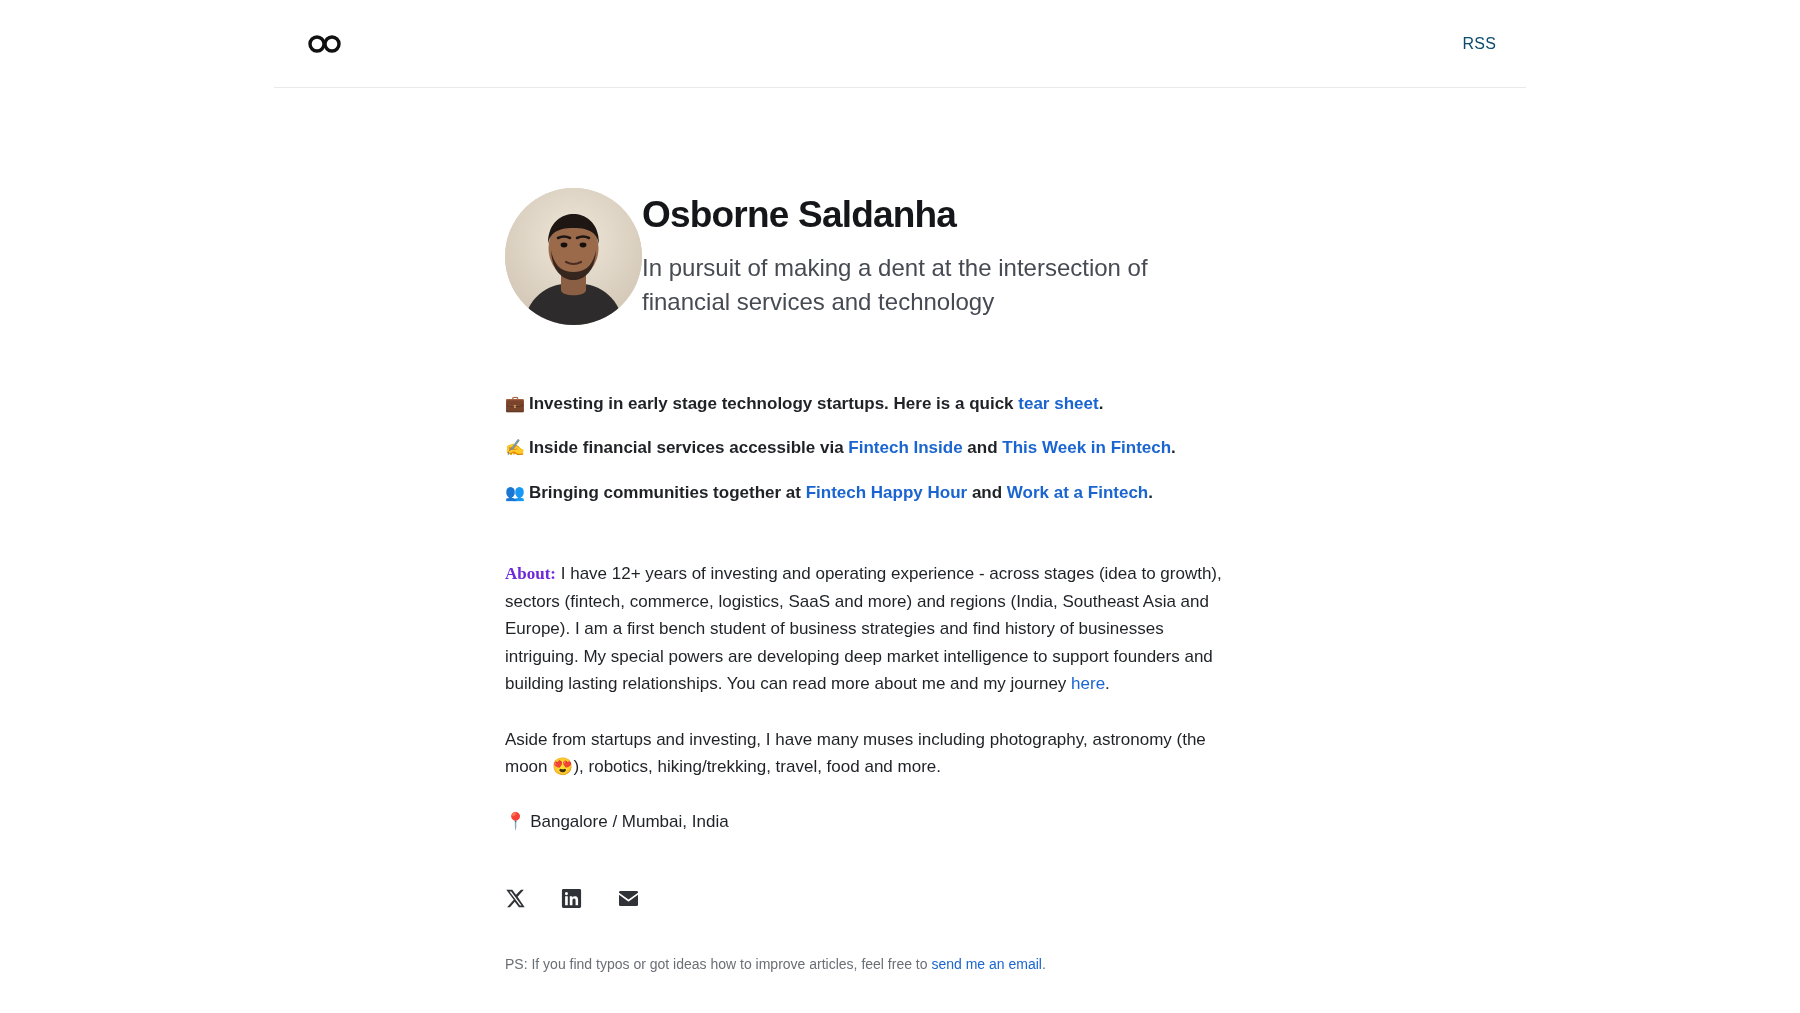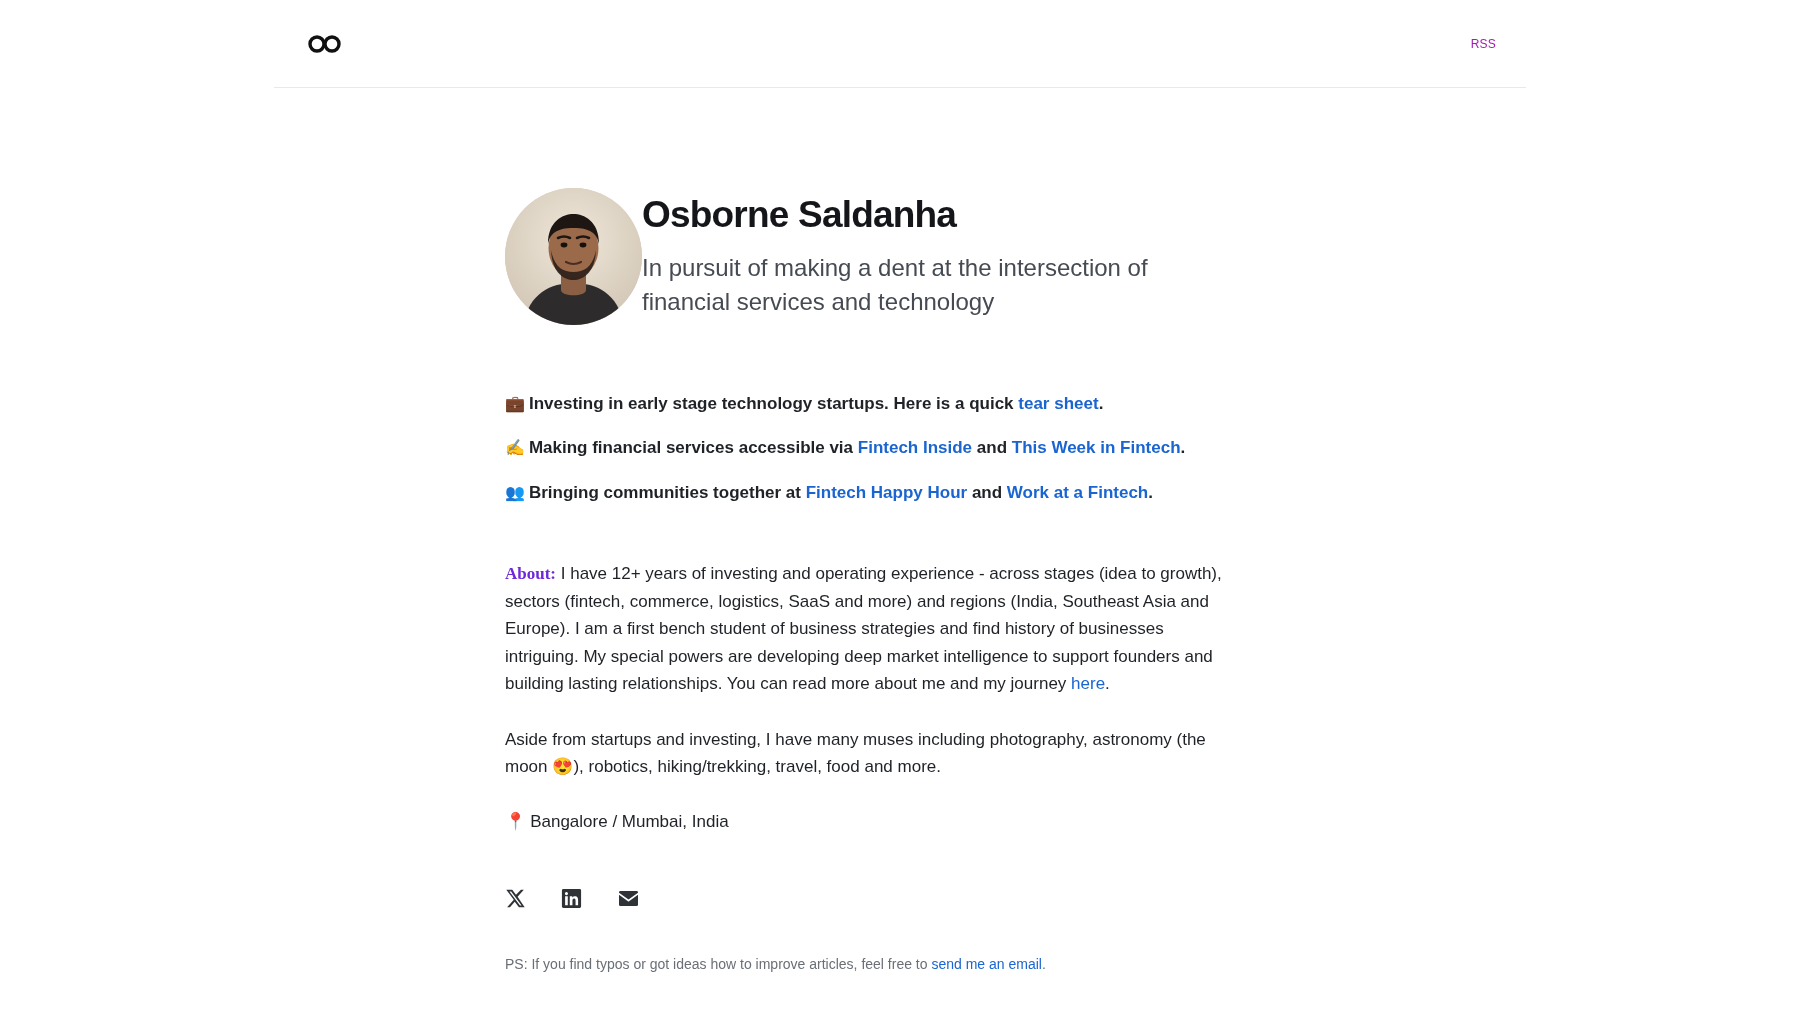--- a/index.html
+++ b/index.html
@@ -37,22 +37,22 @@
   .logo {
     font-size: 30px;
     line-height: 1;
     font-weight: 700;
     letter-spacing: -1px;
     color: #111111;
     user-select: none;
   }
   .logo svg { display: block; }
   .rss-link {
-    font-size: 12px;
-    color: #a21caf;
+    font-size: 16px;
+    color: #0c4a6e;
     text-decoration: none;
     letter-spacing: 0.2px;
   }
 
   
   .content {
     position: absolute;
     left: 505px;
     top: 188px;
     width: 830px;
@@ -213,21 +213,21 @@
       </div>
     </div>
 
     <div class="bullets">
 
       <div class="bullet-line">
         <span class="emoji">💼</span><span>Investing in early stage technology startups. Here is a quick </span><a class="inline-link" href="#">tear sheet</a><span>.</span>
       </div>
 
       <div class="bullet-line">
-        <span class="emoji">✍️</span><span>Making financial services accessible via </span><a class="inline-link" href="#">Fintech Inside</a><span> and </span><a class="inline-link" href="#">This Week in Fintech</a><span>.</span>
+        <span class="emoji">✍️</span><span>Inside financial services accessible via </span><a class="inline-link" href="#">Fintech Inside</a><span> and </span><a class="inline-link" href="#">This Week in Fintech</a><span>.</span>
       </div>
 
       <div class="bullet-line">
         <span class="emoji">👥</span><span>Bringing communities together at </span><a class="inline-link" href="#">Fintech Happy Hour</a><span> and </span><a class="inline-link" href="#">Work at a Fintech</a><span>.</span>
       </div>
 
     </div>
 
     <div class="about">
       <p><span class="label">About:</span><span> I have 12+ years of investing and operating experience - across stages (idea to growth), sectors (fintech, commerce, logistics, SaaS and more) and regions (India, Southeast Asia and Europe). I am a first bench student of business strategies and find history of businesses intriguing. My special powers are developing deep market intelligence to support founders and building lasting relationships. You can read more about me and my journey </span><a class="inline-link" href="#">here</a><span>.</span></p>

